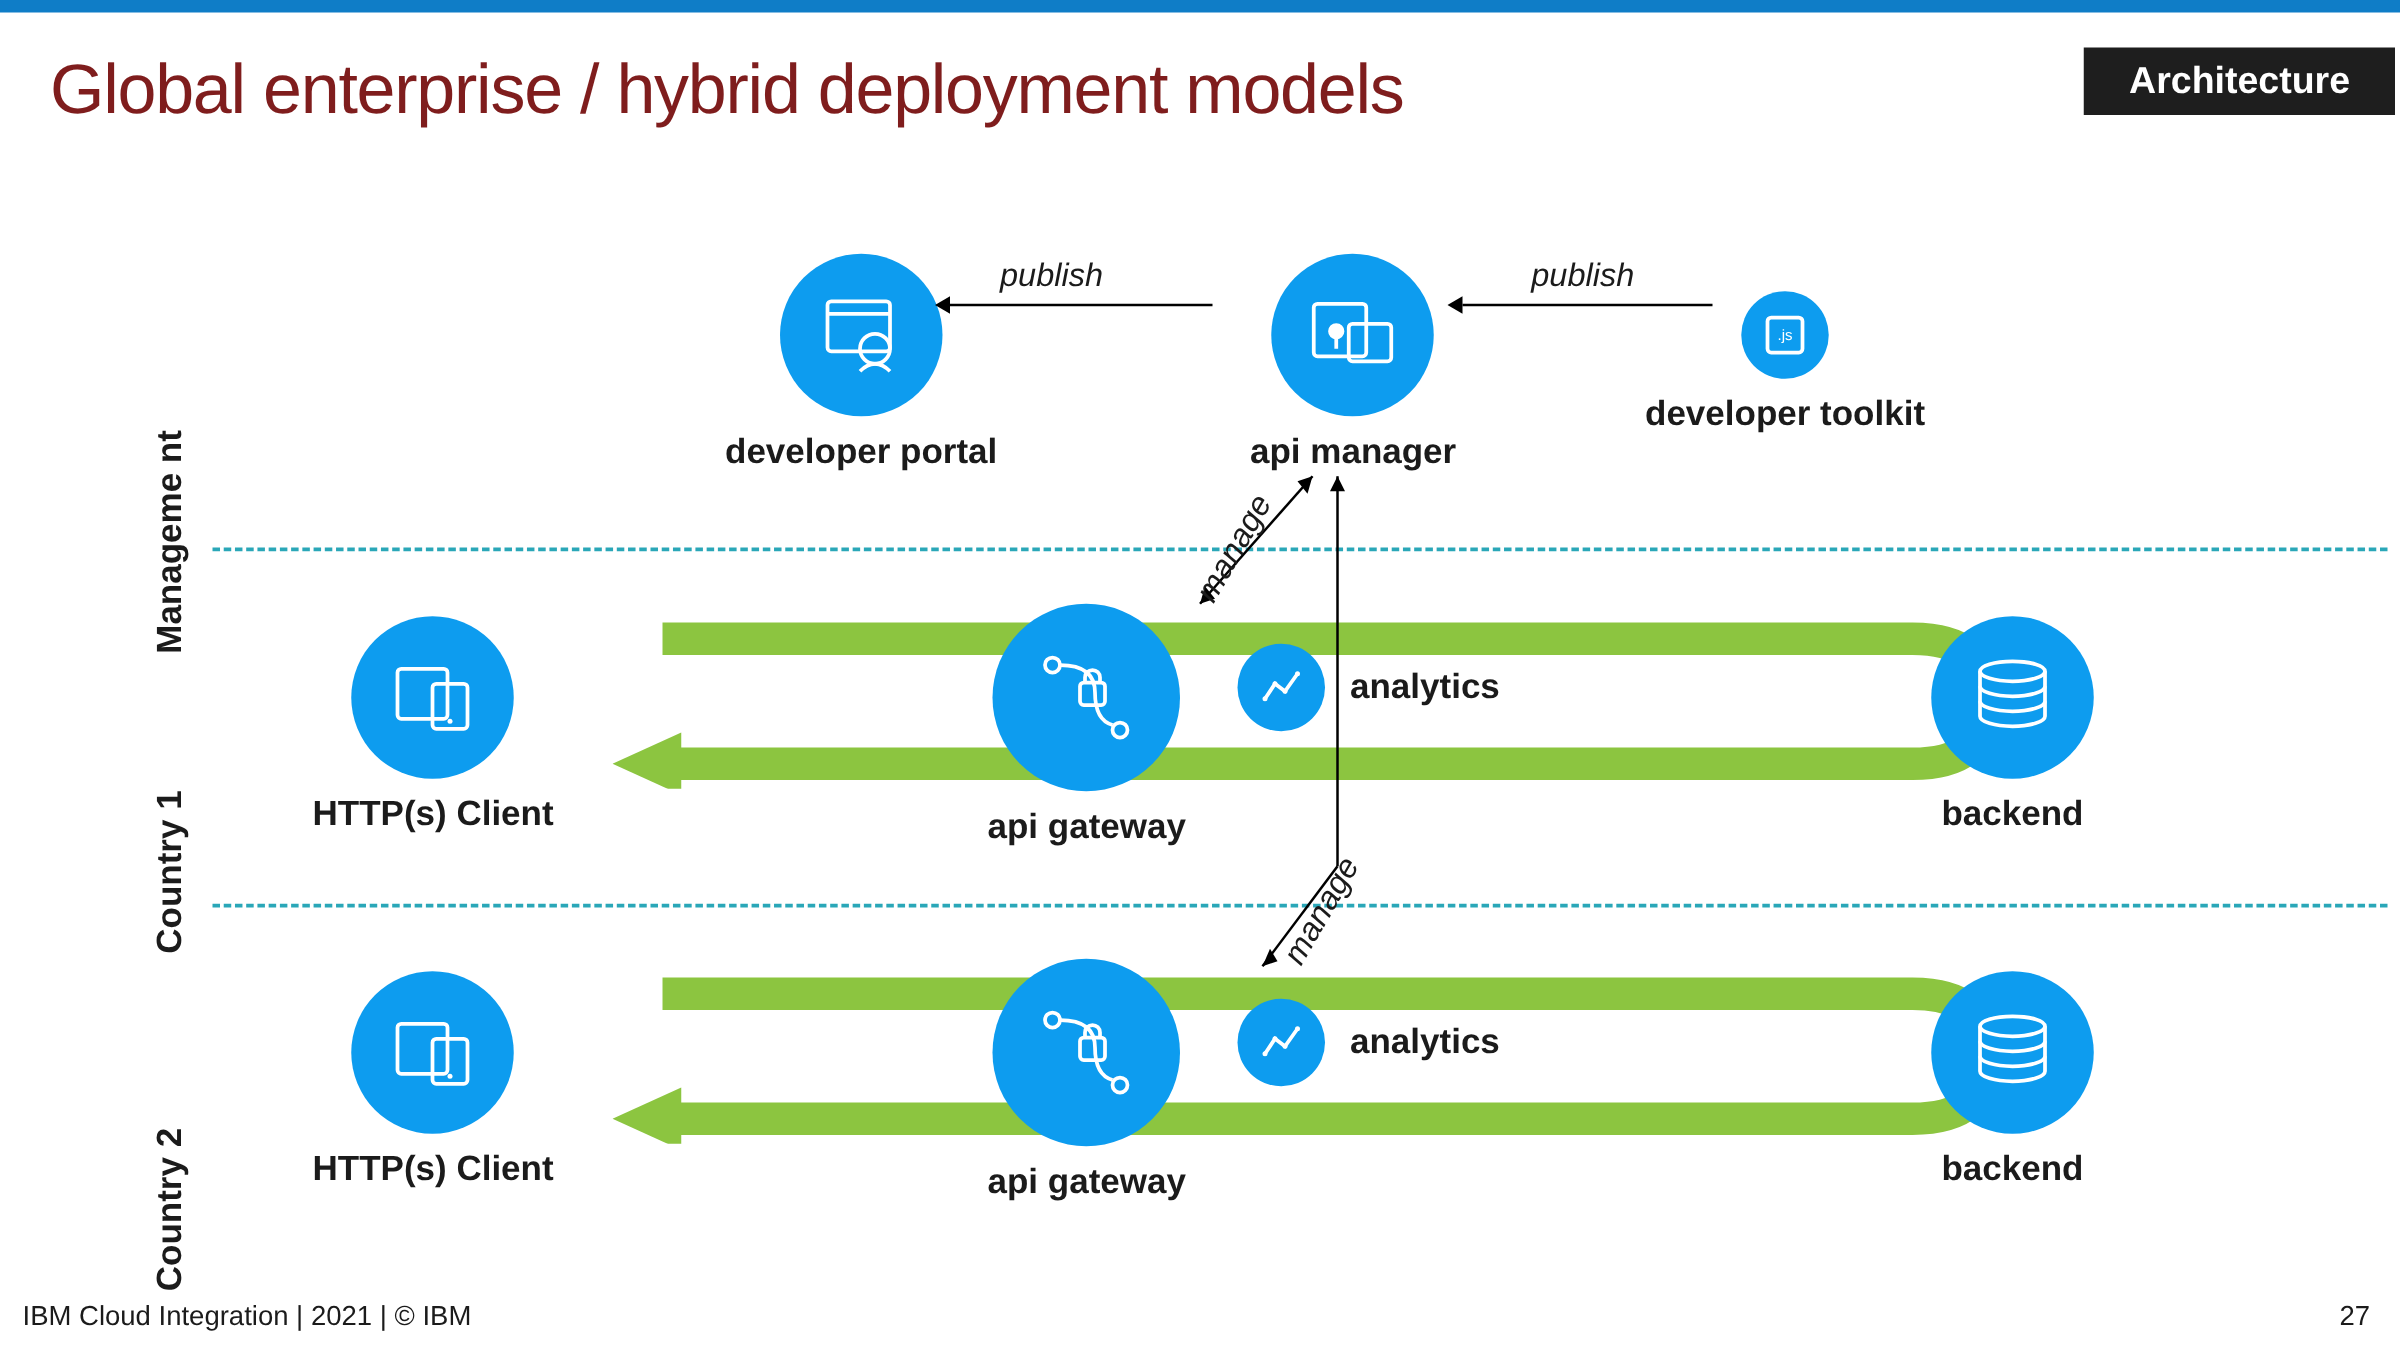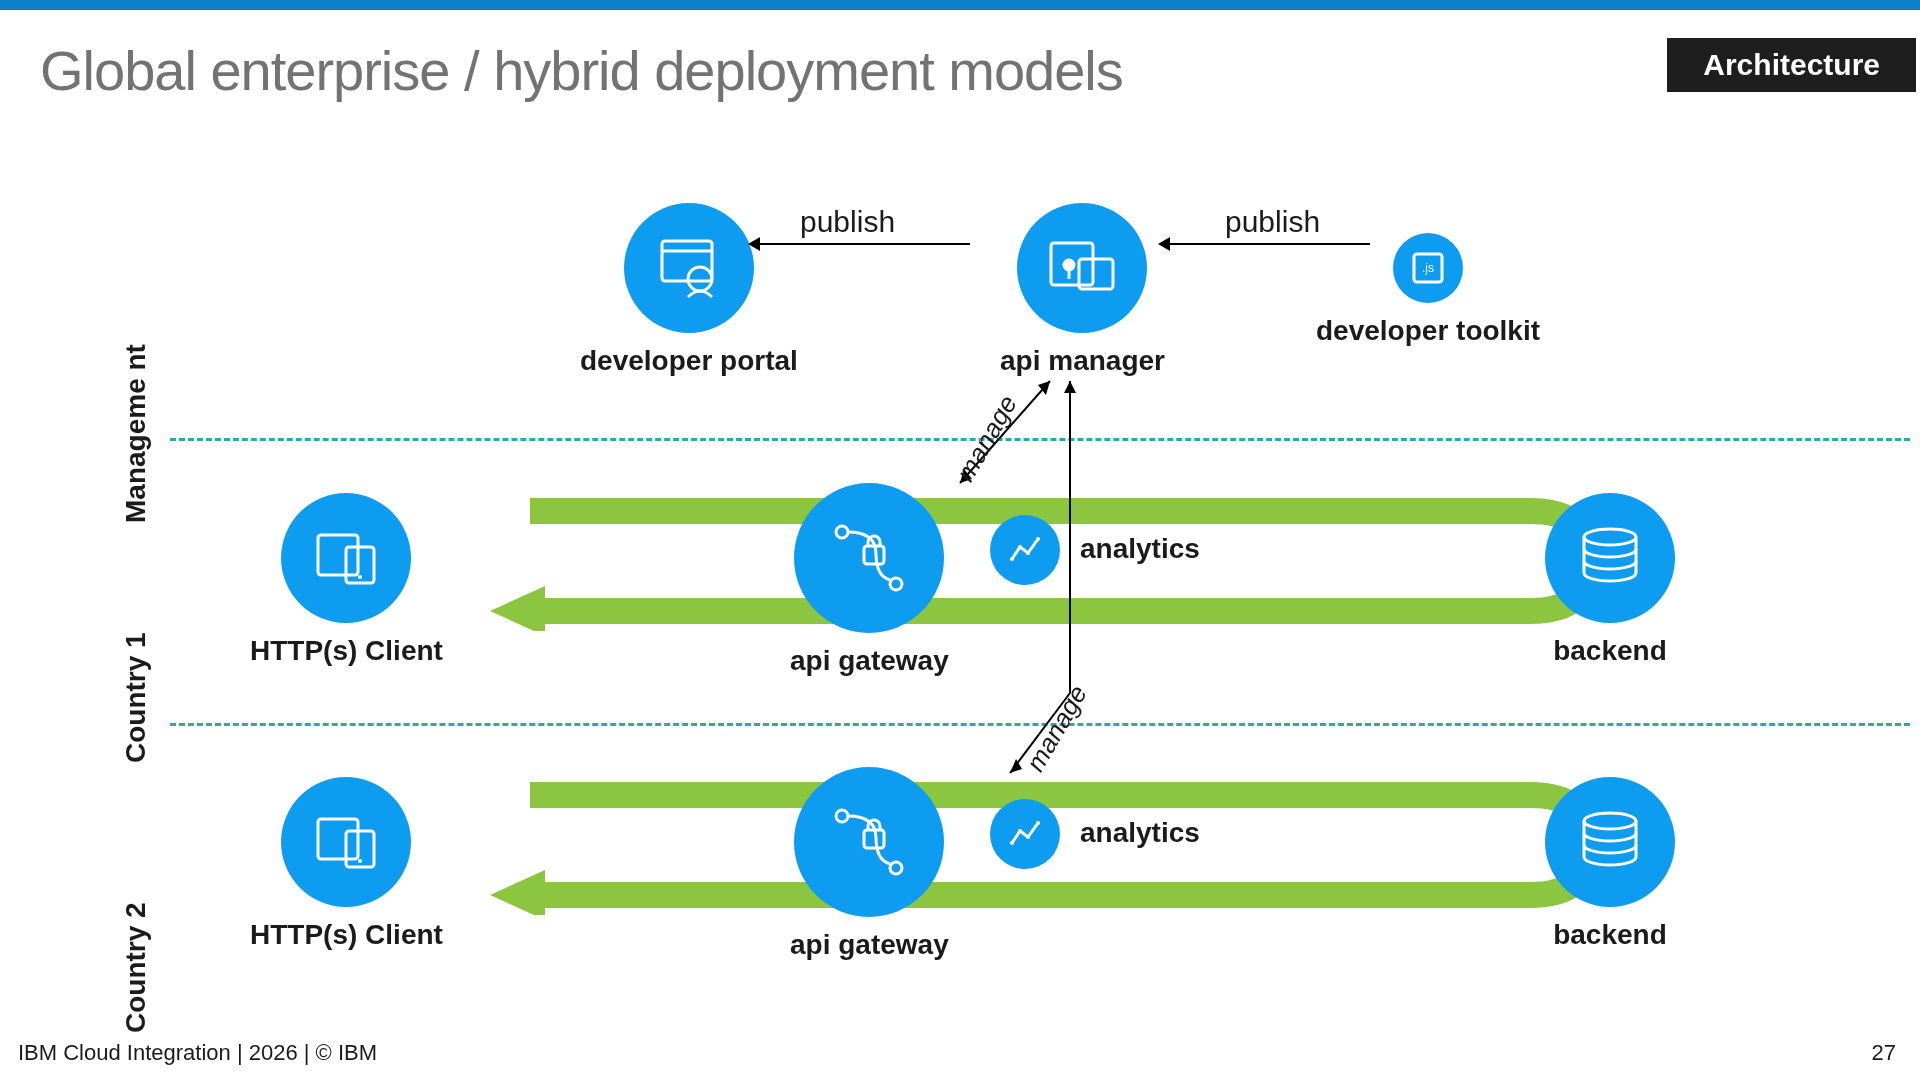--- a/index.html
+++ b/index.html
@@ -1,18 +1,18 @@
 <!DOCTYPE html>
 <html><head>
 <meta charset="utf-8">
 <style>
   html, body { margin: 0; padding: 0; width: 1920px; height: 1080px; font-family: "Segoe UI", Arial, Helvetica, sans-serif; background: #ffffff; color: #1b1b1b; }
   .topbar { height: 10px; background: #0f7dc7; width: 100%; }
   .title-row { display: flex; align-items: flex-start; justify-content: space-between; padding: 28px 0 0 40px; }
-  .title { font-size: 56px; font-weight: 300; color: #737373; letter-spacing: -1px; }
+  .title { font-size: 56px; font-weight: 300; color: #7f1d1d; letter-spacing: -1px; }
   .badge { background: #1e1e1e; color: #fff; font-size: 30px; font-weight: 600; padding: 10px 36px; margin-right: 4px; text-align: right; }
   .canvas { position: relative; width: 100%; height: 850px; }
 
   .vlabel { position: absolute; left: 120px; font-weight: 700; font-size: 28px; transform: rotate(-90deg); transform-origin: left top; white-space: nowrap; }
   .vlabel.mgmt { top: 420px; }
   .vlabel.c1  { top: 660px; }
   .vlabel.c2  { top: 930px; }
 
   .divider { position: absolute; left: 170px; right: 10px; height: 0; border-top: 3px dashed #2aa7b8; }
 
@@ -20,21 +20,21 @@
   .node .label { font-size: 28px; font-weight: 600; margin-top: 12px; white-space: nowrap; }
   .circle { width: 130px; height: 130px; border-radius: 50%; background: #0d9cef; display: flex; align-items: center; justify-content: center; margin: 0 auto; }
   .circle.tiny { width: 70px; height: 70px; }
   .analytics-lbl { position: absolute; font-size: 28px; font-weight: 600; }
 
   .flow { position: absolute; }
   .flow svg { display: block; }
 
   .arrow-line { position: absolute; height: 2px; background: #000; }
   .arrow-line::before { content: ""; position: absolute; left: -12px; top: -6px; border-right: 12px solid #000; border-top: 7px solid transparent; border-bottom: 7px solid transparent; }
-  .arrow-text { position: absolute; font-size: 30px; }
+  .arrow-text { position: absolute; font-style: italic; font-size: 26px; }
 
   .manage { position: absolute; }
   .manage-text { position: absolute; font-style: italic; font-size: 26px; transform: rotate(-60deg); }
 
   .footer { position: absolute; bottom: 14px; left: 18px; right: 24px; display: flex; justify-content: space-between; font-size: 22px; }
 
   .icon { stroke: #fff; fill: none; stroke-width: 3; }
 </style>
 </head>
 <body>
@@ -222,15 +222,15 @@
           <path d="M7 26 a26 8 0 0 0 52 0"></path>
           <path d="M7 38 a26 8 0 0 0 52 0"></path>
         </svg>
     </div>
     <div class="label">backend</div>
   </div>
 
 </div>
 
 <div class="footer">
-  <span>IBM Cloud Integration  | 2026 | © IBM</span>
+  <span>IBM Cloud Integration  | 2021 | © IBM</span>
   <span>27</span>
 </div>
 
 </body></html>

